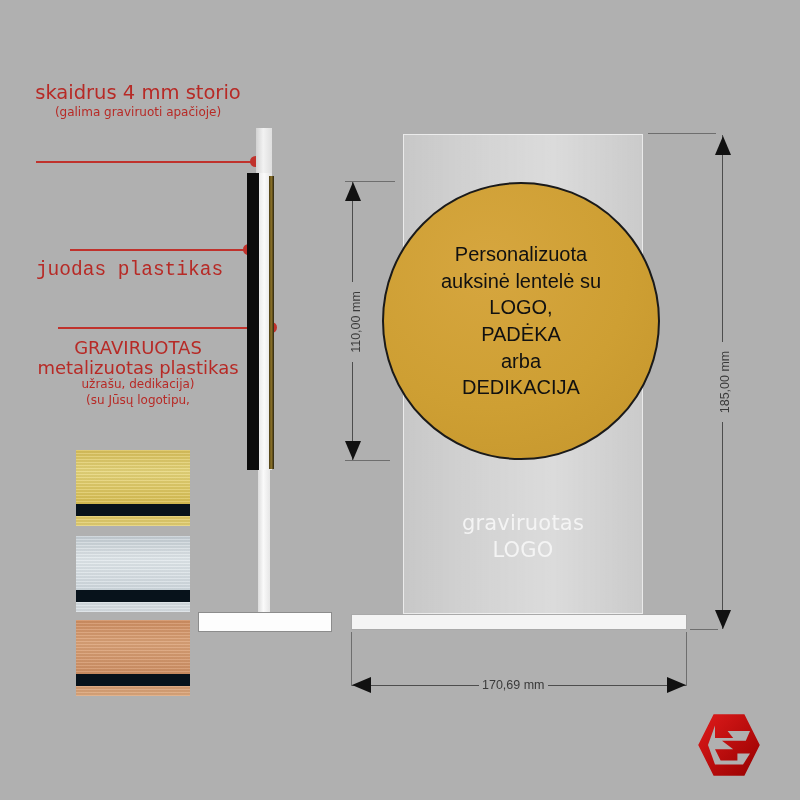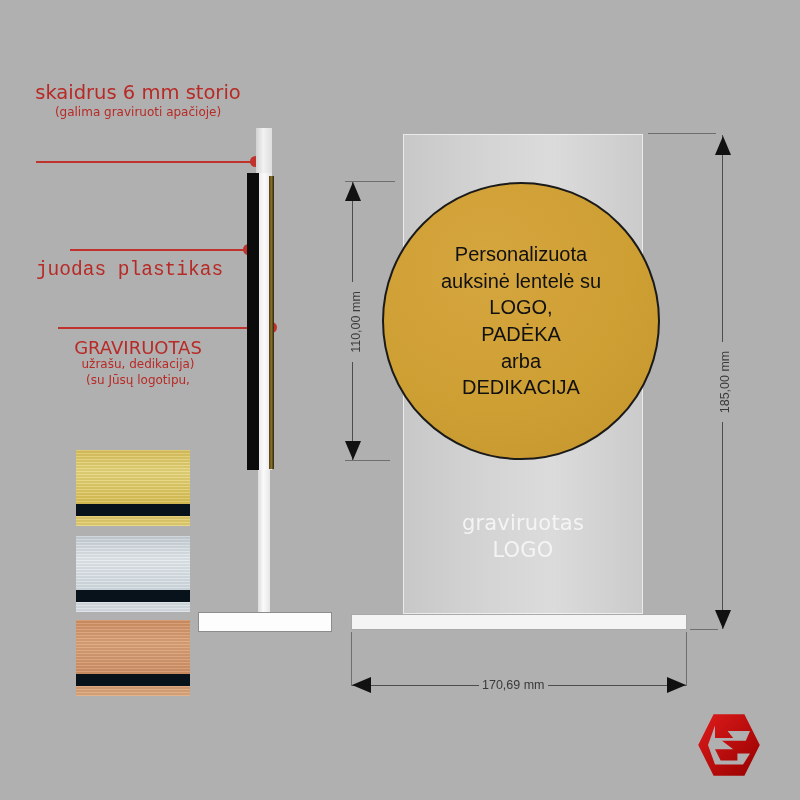--- a/index.html
+++ b/index.html
@@ -85,36 +85,37 @@
 
   
   .brand{position:absolute;}
 </style>
 </head>
 <body>
 
 <div id="stage">
 
   <div class="abs anno" style="left:12px;top:82px;width:252px;">
-    <div class="big">skaidrus 6 mm storio</div>
+    <div class="big">skaidrus 4 mm storio</div>
     <div class="small" style="margin-top:2px;">(galima graviruoti apačioje)</div>
   </div>
   <div class="leader" style="left:36px;top:161px;width:220px;"></div>
   <div class="leaderdot" style="left:250px;top:156px;"></div>
 
   <div class="leader" style="left:70px;top:249px;width:180px;"></div>
   <div class="leaderdot" style="left:243px;top:244px;"></div>
   <div class="abs anno" style="left:12px;top:260px;width:235px;font-family:Liberation Mono, monospace;">
     <div class="big">juodas plastikas</div>
   </div>
 
   <div class="leader" style="left:58px;top:327px;width:215px;"></div>
   <div class="leaderdot" style="left:266px;top:322px;"></div>
   <div class="abs anno" style="left:8px;top:338px;width:260px;">
     <div class="mid">GRAVIRUOTAS</div>
+    <div class="mid">metalizuotas plastikas</div>
     <div class="small">užrašu, dedikacija)</div>
     <div class="small" style="margin-top:2px;">(su Jūsų logotipu,</div>
   </div>
 
   <div class="clear-top" style="left:256px;top:128px;width:16px;height:48px;"></div>
 
   <div class="black-layer" style="left:247px;top:173px;width:12px;height:297px;"></div>
 
   <div class="clear-mid" style="left:259px;top:173px;width:13px;height:297px;"></div>
 

